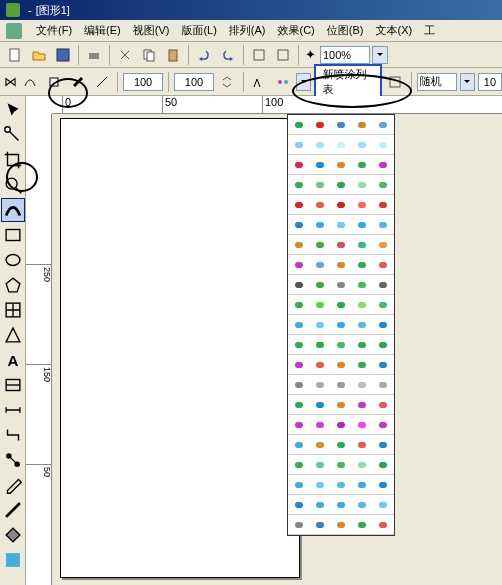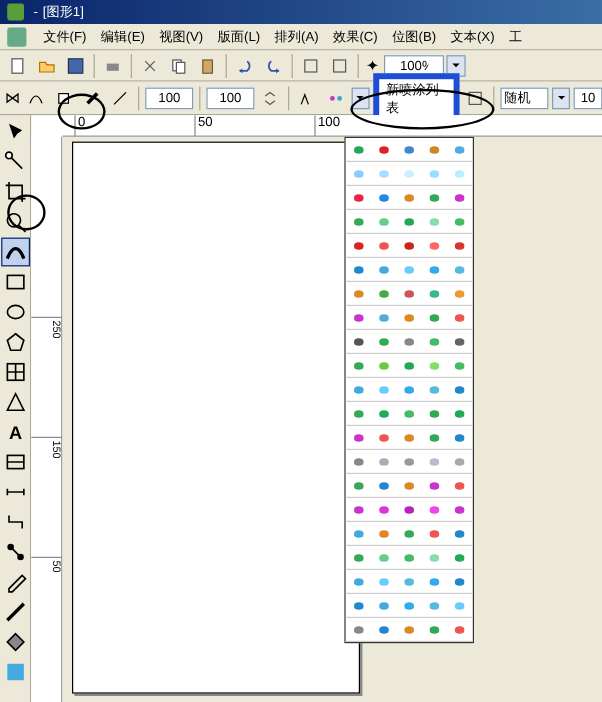--- a/index.html
+++ b/index.html
@@ -6,25 +6,25 @@
 body{background:#d4d0c8;width:502px;height:585px;overflow:hidden;position:relative;}
 .titlebar{background:linear-gradient(to right,#0a246a,#3a6ea5);color:#fff;height:20px;line-height:20px;padding-left:6px;display:flex;align-items:center;}
 .titlebar .icon{width:14px;height:14px;background:#5a9e3a;margin-right:4px;border-radius:2px;}
 .menubar{background:#ece9d8;height:22px;display:flex;align-items:center;padding-left:6px;border-bottom:1px solid #aca899;}
 .menubar .icon{width:16px;height:16px;background:#6a8;margin-right:8px;border-radius:2px;}
 .menuitem{padding:0 6px;cursor:pointer;color:#000;}
 .toolbar{background:#ece9d8;height:26px;display:flex;align-items:center;padding-left:4px;border-bottom:1px solid #aca899;gap:2px;}
 .tbtn{width:22px;height:22px;border:1px solid transparent;display:flex;align-items:center;justify-content:center;cursor:pointer;}
 .tbtn svg{width:16px;height:16px;}
 .sep{width:1px;height:20px;background:#aca899;margin:0 2px;}
-.zoom-input{width:50px;height:18px;border:1px solid #7f9db9;background:#fff;padding:0 12px;}
+.zoom-input{width:50px;height:18px;border:1px solid #7f9db9;background:#fff;padding:0 2px;}
 .dropdown-btn{width:16px;height:18px;border:1px solid #7f9db9;background:#dbe4f0;cursor:pointer;display:flex;align-items:center;justify-content:center;}
 .proptbar{background:#ece9d8;height:28px;display:flex;align-items:center;padding-left:4px;border-bottom:1px solid #aca899;gap:3px;}
 .num-input{width:40px;height:18px;border:1px solid #7f9db9;background:#fff;text-align:center;}
-.spraylist-label{background:#fff;border:5px solid #1d4ed8;padding:1px 6px;font-size:11px;position:relative;}
+.spraylist-label{background:#fff;border:2px solid #1d4ed8;padding:1px 6px;font-size:11px;position:relative;}
 .workspace{display:flex;height:calc(585px - 96px);}
 .toolbox{width:26px;background:#ece9d8;border-right:1px solid #aca899;display:flex;flex-direction:column;padding-top:2px;}
 .tool{width:24px;height:24px;margin:0 auto 1px;border:1px solid transparent;display:flex;align-items:center;justify-content:center;cursor:pointer;position:relative;}
 .tool.active{border:1px solid #0a246a;background:#c1d2ee;}
 .canvas-area{flex:1;background:#fff;position:relative;overflow:hidden;}
 .ruler-h{position:absolute;top:0;left:26px;right:0;height:18px;background:#fff;border-bottom:1px solid #888;display:flex;font-size:9px;}
 .ruler-h .tick{position:absolute;top:0;border-left:1px solid #888;height:18px;padding-left:2px;}
 .ruler-v{position:absolute;top:18px;left:0;width:26px;bottom:0;background:#fff;border-right:1px solid #888;}
 .ruler-v .tick{position:absolute;left:0;border-top:1px solid #888;width:26px;writing-mode:vertical-rl;font-size:9px;padding-top:2px;}
 .canvas{position:absolute;top:18px;left:26px;right:0;bottom:0;background:#ece9d8;}

